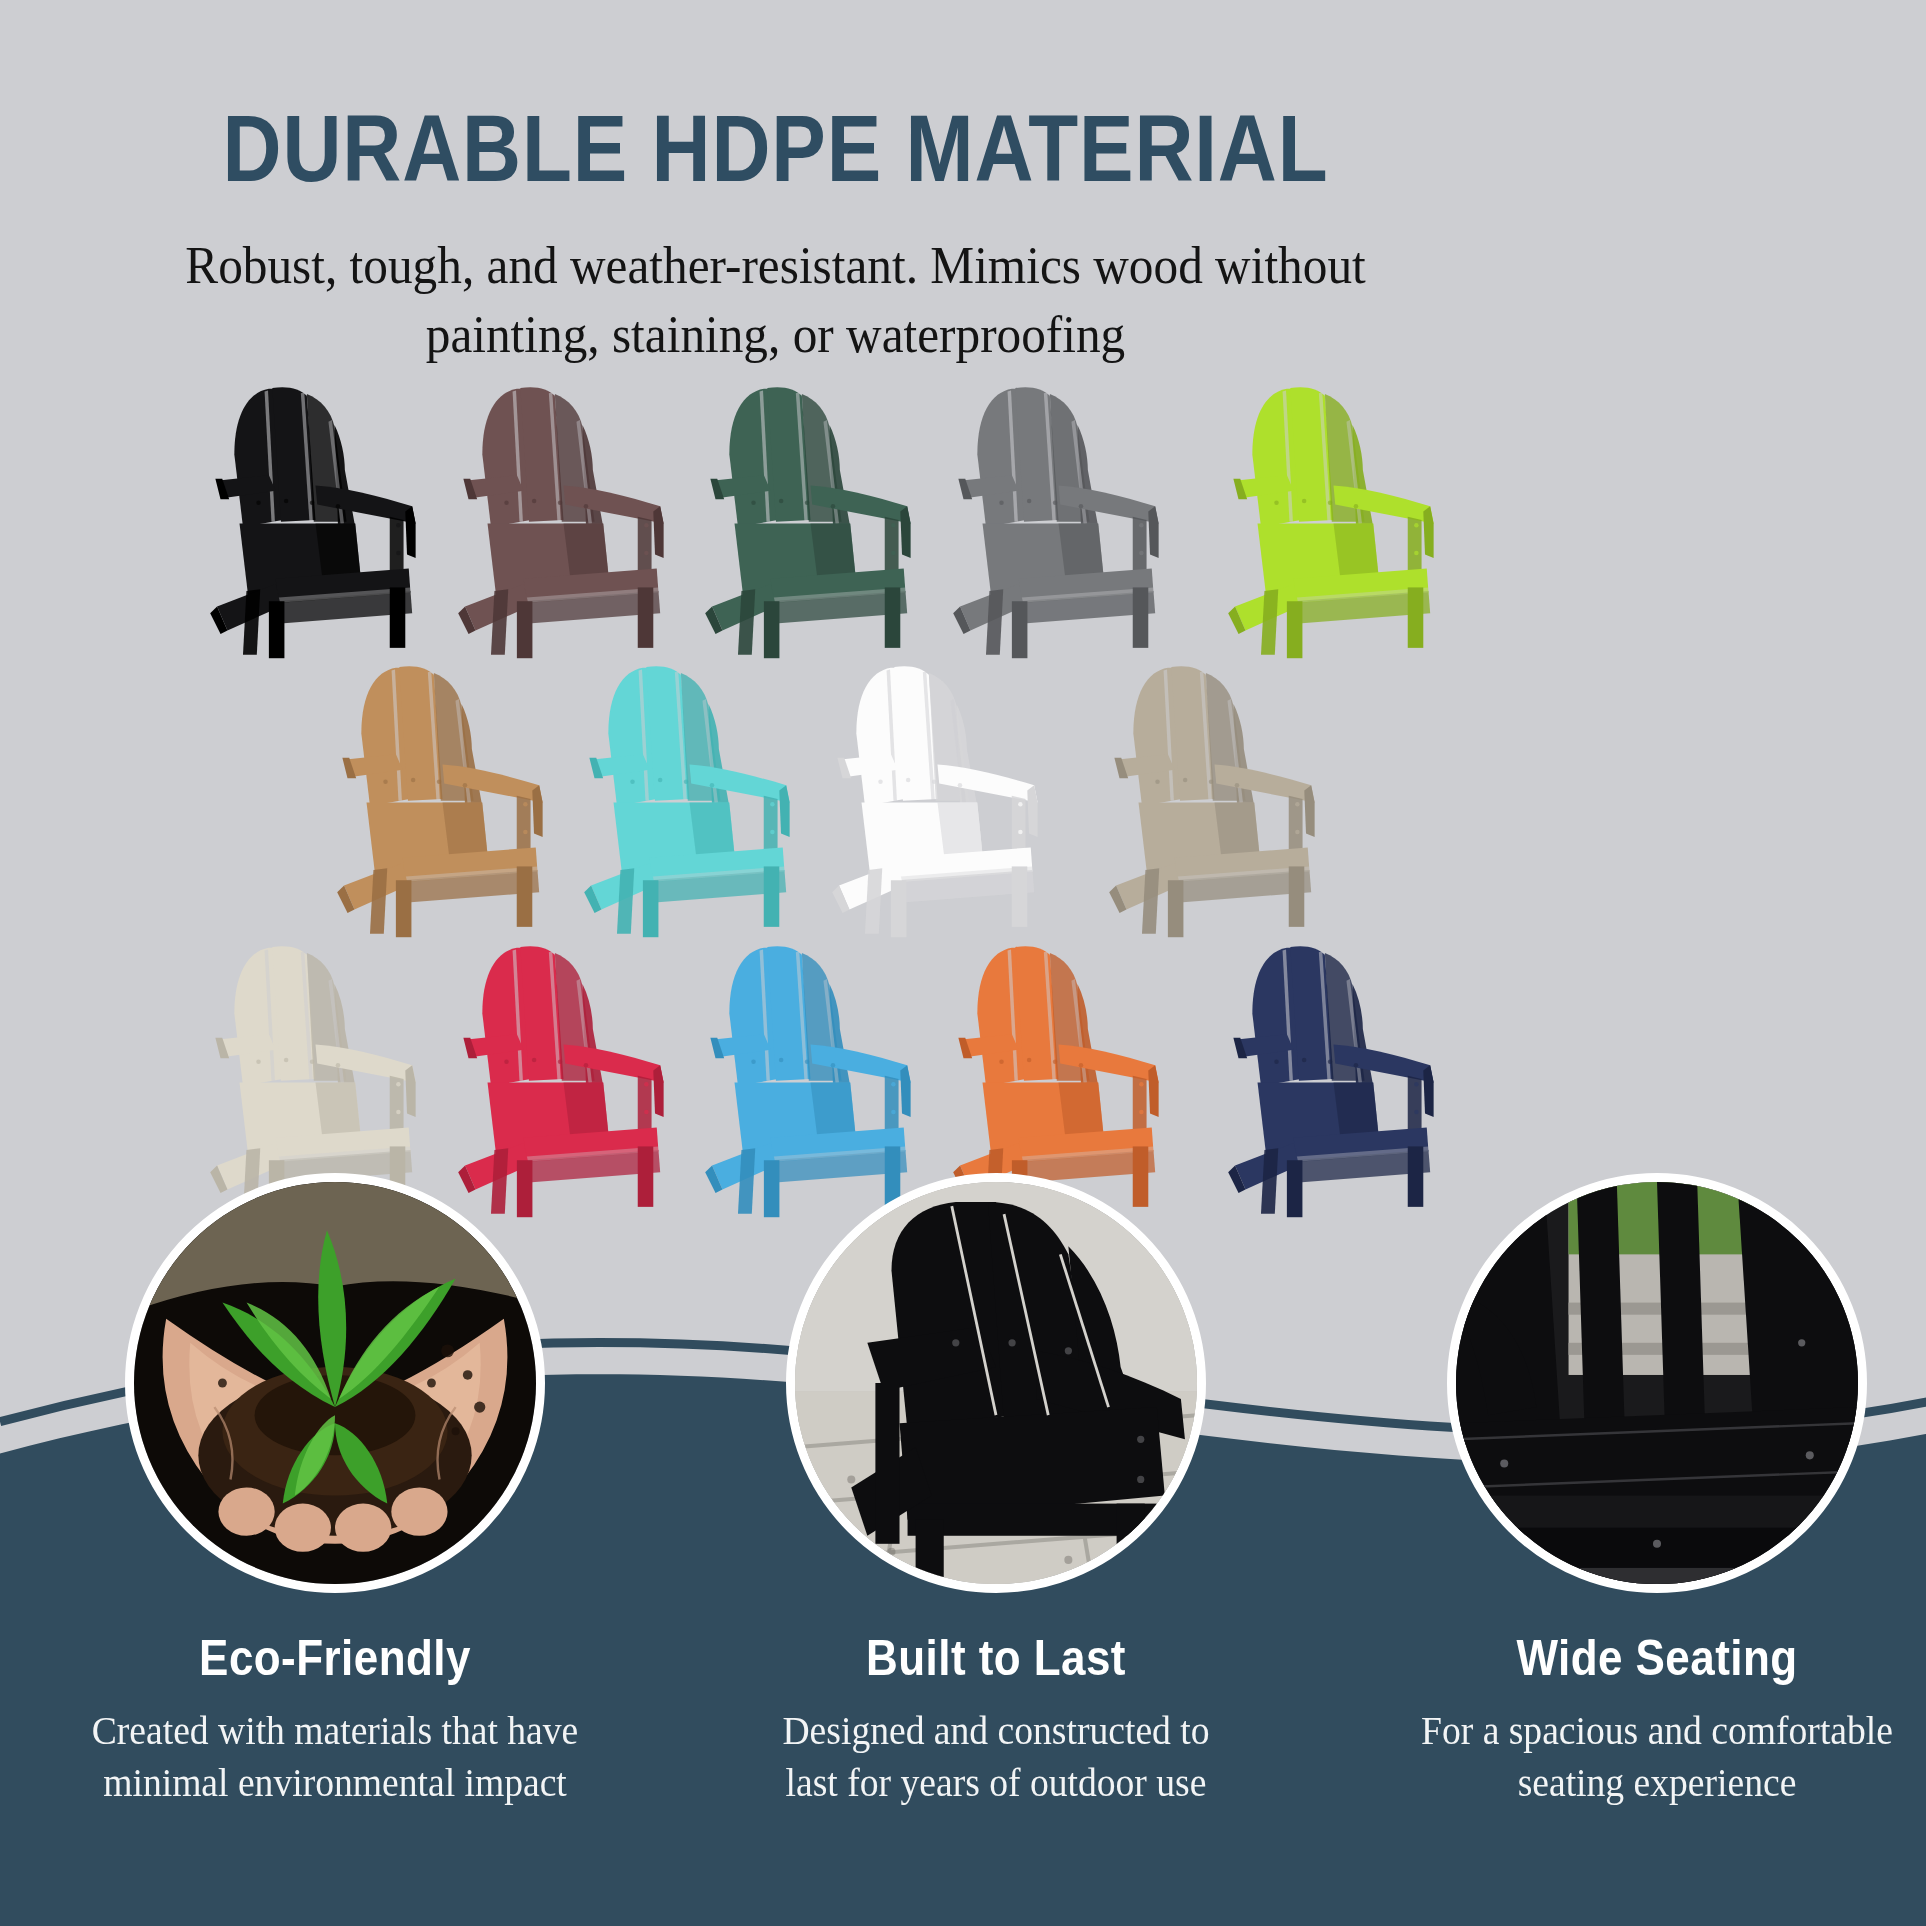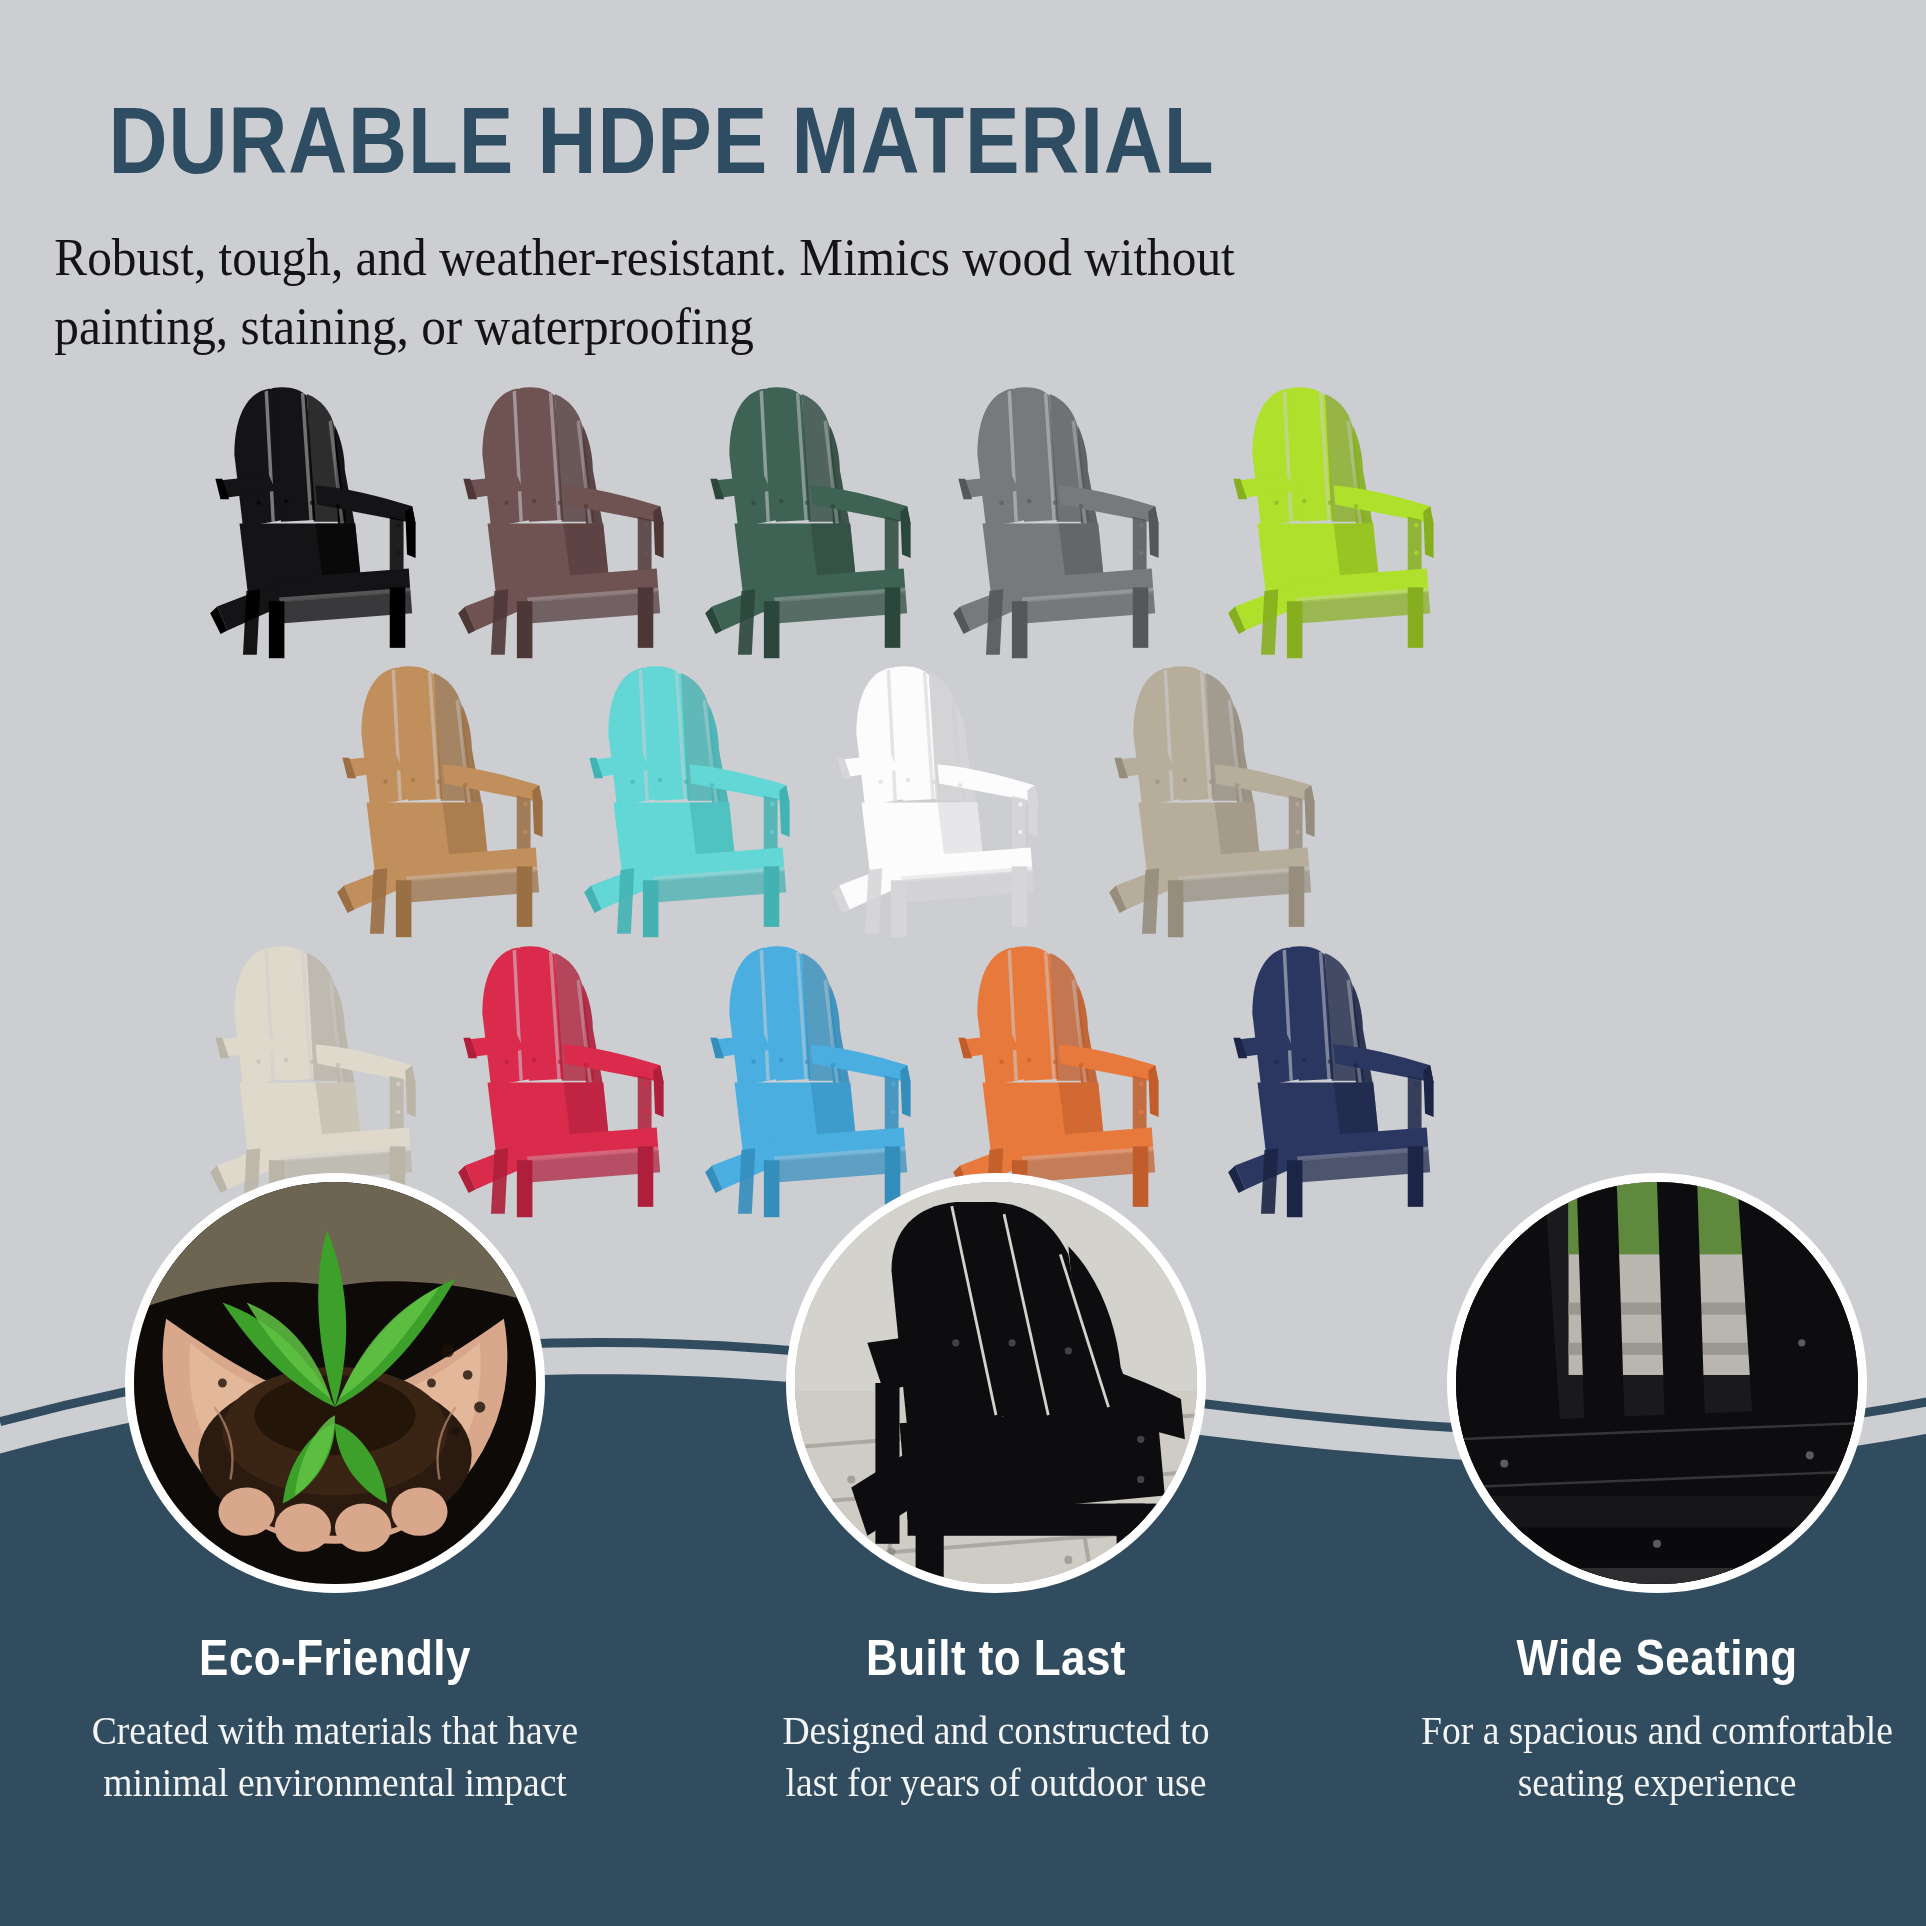--- a/index.html
+++ b/index.html
@@ -5,21 +5,21 @@
   * { margin:0; padding:0; box-sizing:border-box; }
   html,body { width:1927px; height:1927px; }
   body {
     font-family:"Liberation Sans", sans-serif;
     background:#cdced2;
     position:relative;
     overflow:hidden;
   }
 
   
-  #header { position:absolute; top:0; left:0; width:1551px; text-align:left; }
+  #header { position:absolute; top:8px; left:0; width:1551px; text-align:center; }
   #title {
     font-family:"Liberation Sans", sans-serif;
     font-weight:bold;
     font-size:95px;
     letter-spacing:1px;
     color:#2f4d62;
     transform:scaleX(0.86);
     margin-top:91px;
     line-height:1.05;
     white-space:nowrap;

